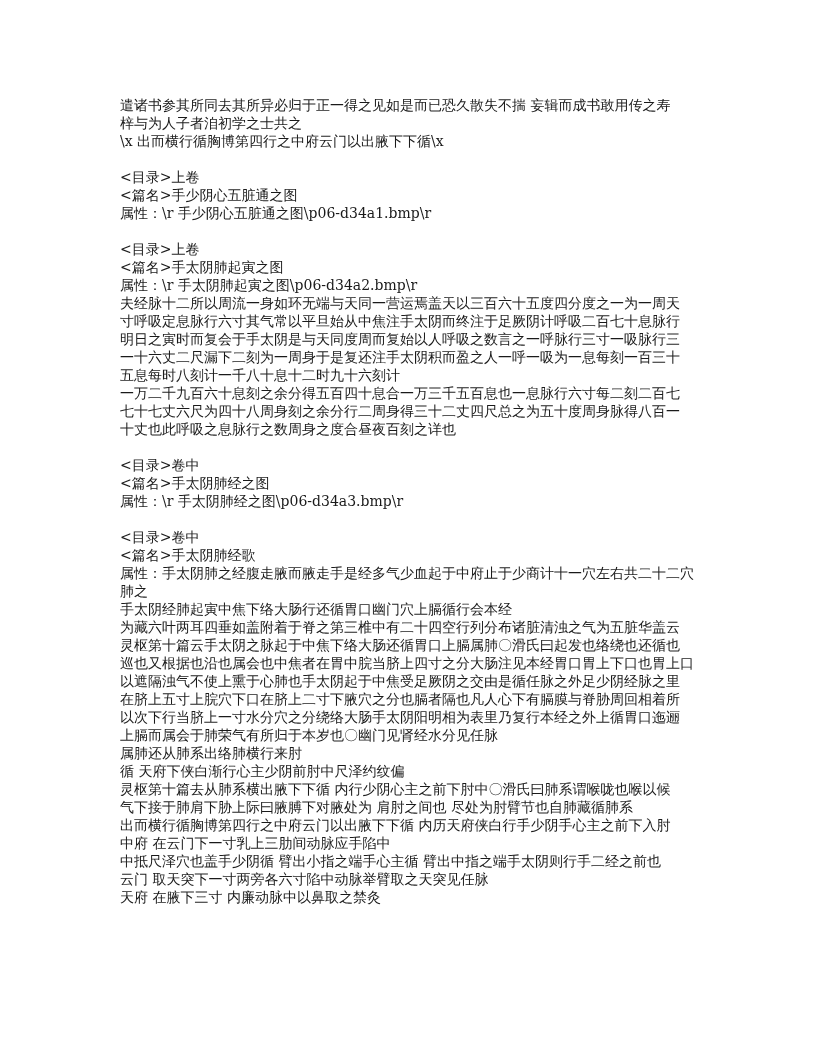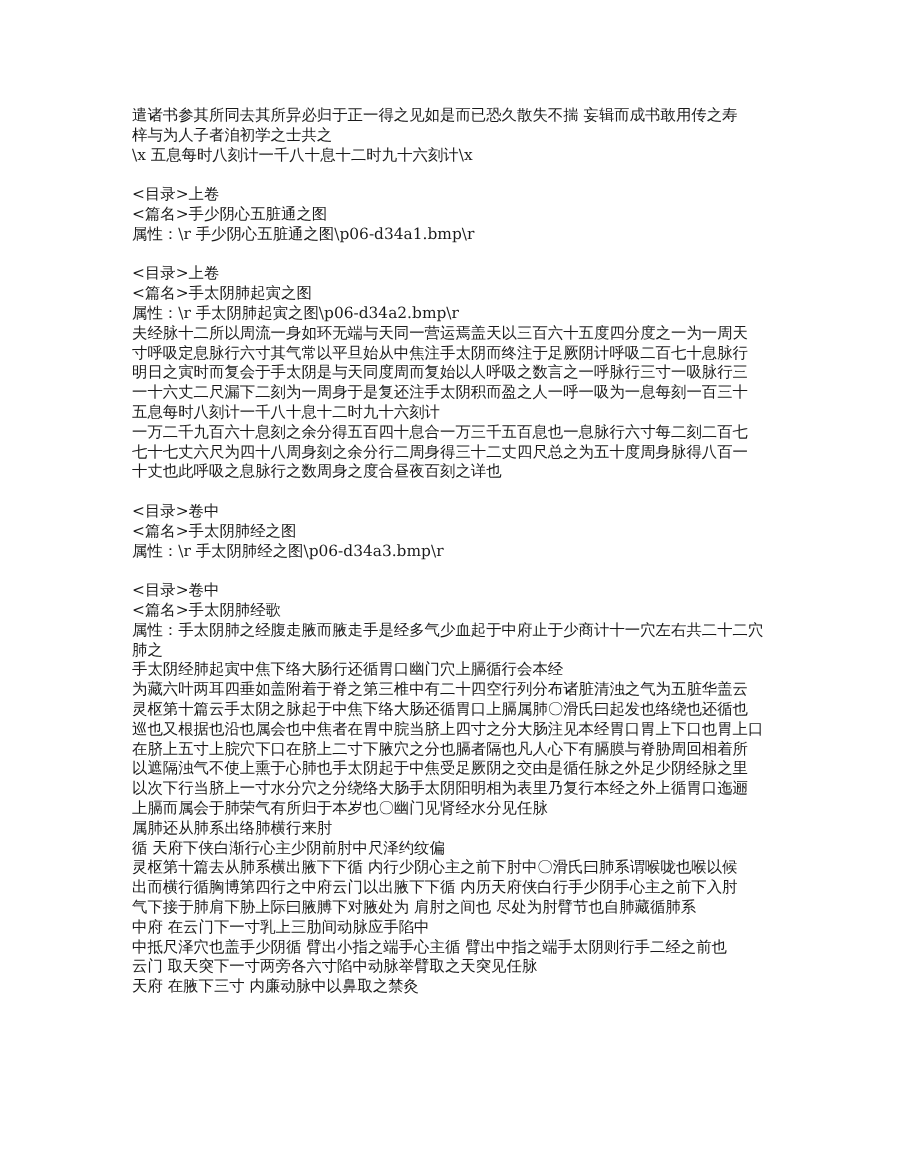--- a/index.html
+++ b/index.html
@@ -16,21 +16,21 @@
   }
   .line { white-space: pre; height: 18px; }
   .blank { height: 18px; }
 </style>
 </head>
 <body>
 
 <div class="page">
   <div class="line">遣诸书参其所同去其所异必归于正一得之见如是而已恐久散失不揣 妄辑而成书敢用传之寿</div>
   <div class="line">梓与为人子者洎初学之士共之</div>
-  <div class="line">\x 五息每时八刻计一千八十息十二时九十六刻计\x</div>
+  <div class="line">\x 出而横行循胸博第四行之中府云门以出腋下下循\x</div>
   <div class="blank"></div>
 
   <div class="line">&lt;目录&gt;上卷</div>
   <div class="line">&lt;篇名&gt;手少阴心五脏通之图</div>
   <div class="line">属性：\r 手少阴心五脏通之图\p06-d34a1.bmp\r</div>
   <div class="blank"></div>
 
   <div class="line">&lt;目录&gt;上卷</div>
   <div class="line">&lt;篇名&gt;手太阴肺起寅之图</div>
   <div class="line">属性：\r 手太阴肺起寅之图\p06-d34a2.bmp\r</div>
@@ -50,26 +50,26 @@
   <div class="blank"></div>
 
   <div class="line">&lt;目录&gt;卷中</div>
   <div class="line">&lt;篇名&gt;手太阴肺经歌</div>
   <div class="line">属性：手太阴肺之经腹走腋而腋走手是经多气少血起于中府止于少商计十一穴左右共二十二穴</div>
   <div class="line">肺之</div>
   <div class="line">手太阴经肺起寅中焦下络大肠行还循胃口幽门穴上膈循行会本经</div>
   <div class="line">为藏六叶两耳四垂如盖附着于脊之第三椎中有二十四空行列分布诸脏清浊之气为五脏华盖云</div>
   <div class="line">灵枢第十篇云手太阴之脉起于中焦下络大肠还循胃口上膈属肺〇滑氏曰起发也络绕也还循也</div>
   <div class="line">巡也又根据也沿也属会也中焦者在胃中脘当脐上四寸之分大肠注见本经胃口胃上下口也胃上口</div>
+  <div class="line">以遮隔浊气不使上熏于心肺也手太阴起于中焦受足厥阴之交由是循任脉之外足少阴经脉之里</div>
   <div class="line">在脐上五寸上脘穴下口在脐上二寸下腋穴之分也膈者隔也凡人心下有膈膜与脊胁周回相着所</div>
-  <div class="line">以遮隔浊气不使上熏于心肺也手太阴起于中焦受足厥阴之交由是循任脉之外足少阴经脉之里</div>
   <div class="line">以次下行当脐上一寸水分穴之分绕络大肠手太阴阳明相为表里乃复行本经之外上循胃口迤逦</div>
   <div class="line">上膈而属会于肺荣气有所归于本岁也〇幽门见肾经水分见任脉</div>
   <div class="line">属肺还从肺系出络肺横行来肘</div>
   <div class="line">循 天府下侠白渐行心主少阴前肘中尺泽约纹偏</div>
   <div class="line">灵枢第十篇去从肺系横出腋下下循 内行少阴心主之前下肘中〇滑氏曰肺系谓喉咙也喉以候</div>
+  <div class="line">气下接于肺肩下胁上际曰腋膊下对腋处为 肩肘之间也 尽处为肘臂节也自肺藏循肺系</div>
   <div class="line">出而横行循胸博第四行之中府云门以出腋下下循 内历天府侠白行手少阴手心主之前下入肘</div>
-  <div class="line">气下接于肺肩下胁上际曰腋膊下对腋处为 肩肘之间也 尽处为肘臂节也自肺藏循肺系</div>
   <div class="line">中府 在云门下一寸乳上三肋间动脉应手陷中</div>
   <div class="line">中抵尺泽穴也盖手少阴循 臂出小指之端手心主循 臂出中指之端手太阴则行手二经之前也</div>
   <div class="line">云门 取天突下一寸两旁各六寸陷中动脉举臂取之天突见任脉</div>
   <div class="line">天府 在腋下三寸 内廉动脉中以鼻取之禁灸</div>
 </div>
 
 </body></html>

